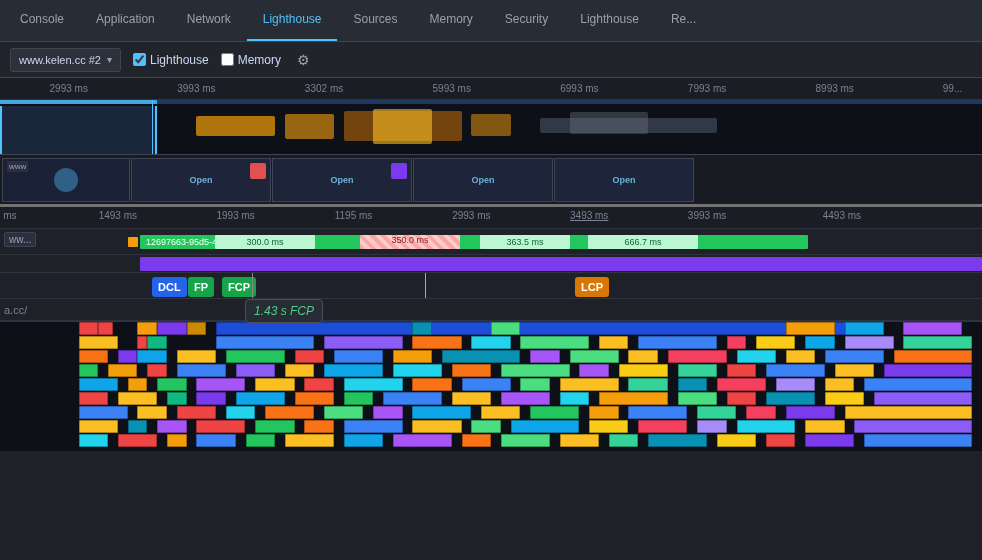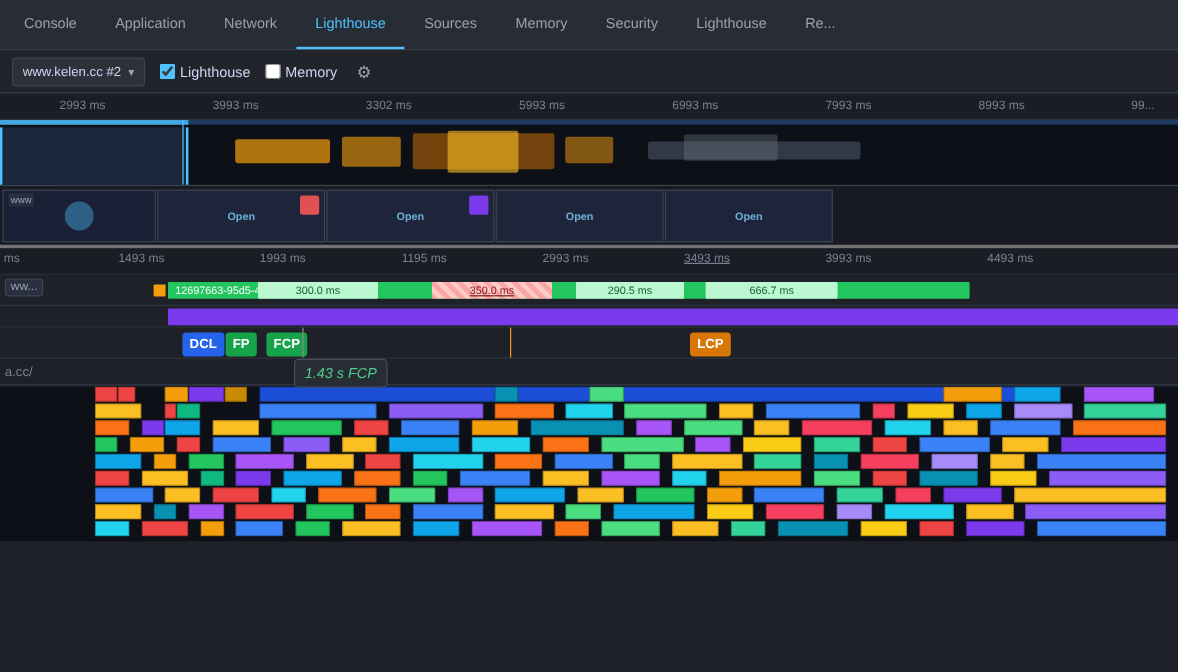--- a/index.html
+++ b/index.html
@@ -416,25 +416,25 @@
 
   <div style="position:absolute; left:128px; top:8px; width:10px; height:10px; background:#f59e0b; border-radius:1px;"></div>
 
   <div class="net-bar" style="left:140px; width:68%; height:14px; top:6px; background:#22c55e; border-radius:1px; display:flex; align-items:center; padding-left:6px; font-size:9px; color:#fff; overflow:hidden;">
     <span style="white-space:nowrap; overflow:hidden; text-overflow:ellipsis;">12697663-95d5-4d3c-8152-e5ae17...</span>
   </div>
 
   <div style="position:absolute; left:215px; top:6px; width:100px; height:14px; background:#bbf7d0; border-radius:1px; display:flex; align-items:center; justify-content:center; font-size:9px; color:#166534;">
     <span>300.0 ms</span>
   </div>
-  <div style="position:absolute; left:360px; top:6px; width:100px; height:14px; background:#fca5a5; border-radius:1px; display:flex; align-items:center; justify-content:center; font-size:9px; color:#7f1d1d; background-image: repeating-linear-gradient(45deg, #fca5a5 0px, #fca5a5 4px, #fecaca 4px, #fecaca 8px); text-decoration: underline;">
+  <div style="position:absolute; left:360px; top:6px; width:100px; height:14px; background:#fca5a5; border-radius:1px; display:flex; align-items:flex-start; justify-content:center; font-size:9px; color:#7f1d1d; background-image: repeating-linear-gradient(45deg, #fca5a5 0px, #fca5a5 4px, #fecaca 4px, #fecaca 8px);">
     <span>350.0 ms</span>
   </div>
   <div style="position:absolute; left:480px; top:6px; width:90px; height:14px; background:#bbf7d0; border-radius:1px; display:flex; align-items:center; justify-content:center; font-size:9px; color:#166534;">
-    <span>290.5 ms</span>
+    <span>363.5 ms</span>
   </div>
   <div style="position:absolute; left:588px; top:6px; width:110px; height:14px; background:#bbf7d0; border-radius:1px; display:flex; align-items:center; justify-content:center; font-size:9px; color:#166534;">
     <span>666.7 ms</span>
   </div>
 </div>
 
 <div style="height:18px; background:#1e2127; position:relative; border-bottom:1px solid #2e3340;">
   <div class="purple-bar" style="left:140px; right:0; top:2px; height:14px; background:#7c3aed; border-radius:1px;"></div>
 </div>
 

